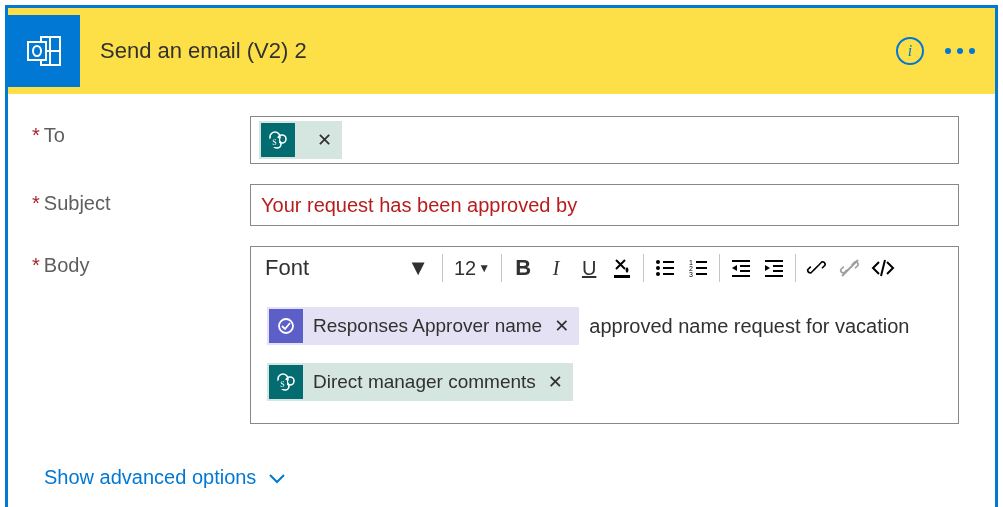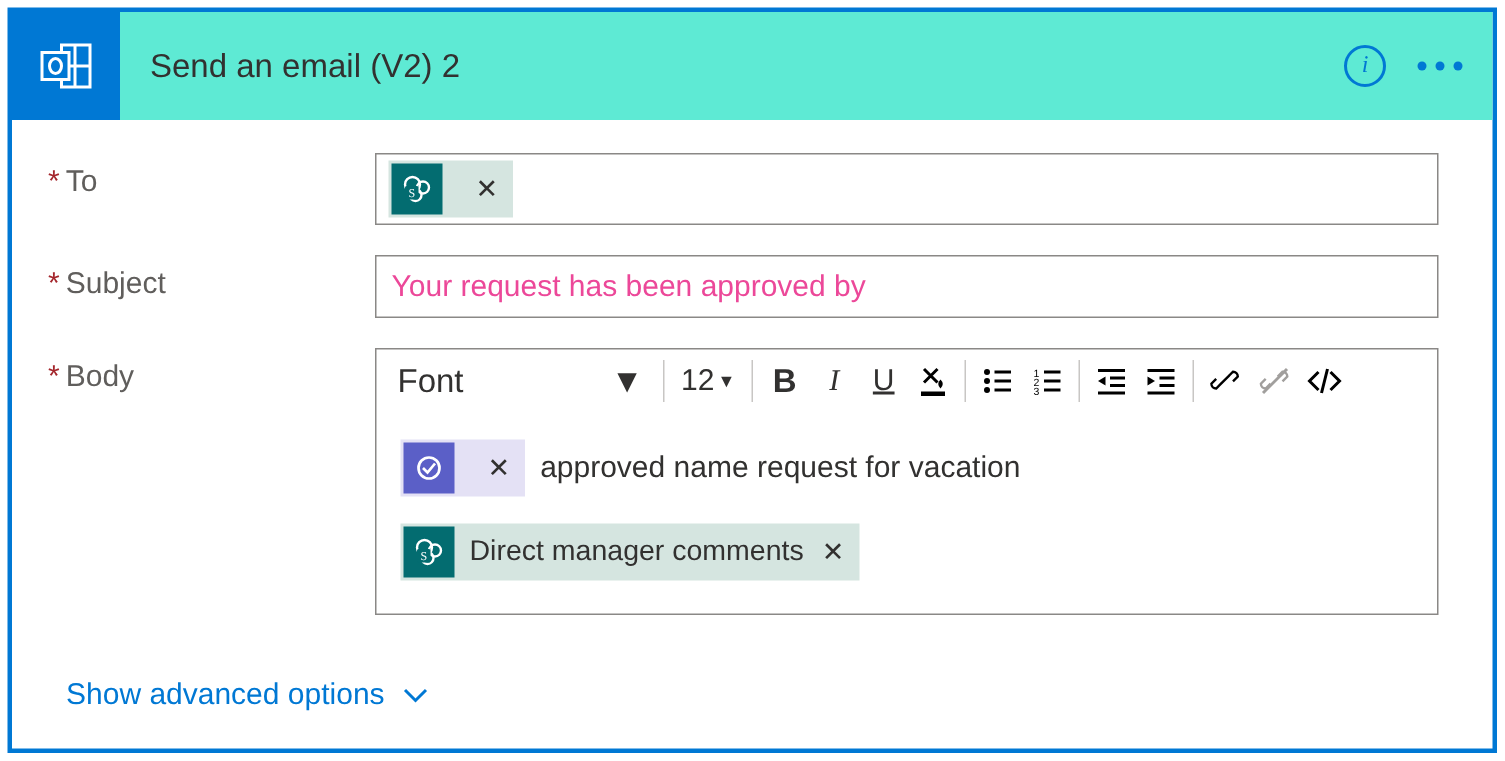--- a/index.html
+++ b/index.html
@@ -13,23 +13,23 @@
     }
     .card {
       width: 993px;
       margin: 5px;
       border: 3px solid #0078d4;
       background: #fff;
     }
     .card-header {
       display: flex;
       align-items: center;
-      background: #5eead4;
+      background: #fde047;
       padding: 0 18px 0 0;
-      height: 72px;
+      height: 86px;
     }
     .header-icon {
       width: 72px;
       height: 72px;
       background: #0078d4;
       display: flex;
       align-items: center;
       justify-content: center;
       margin-right: 20px;
     }
@@ -97,21 +97,21 @@
       display: flex;
       align-items: center;
       padding: 4px 8px;
     }
     .field.subject input {
       border: none;
       outline: none;
       width: 100%;
       font-size: 20px;
       font-family: inherit;
-      color: #ec4899;
+      color: #b91c1c;
       padding: 4px 2px;
     }
     .body-field {
       flex: 1;
       border: 1px solid #8a8886;
     }
     .toolbar {
       display: flex;
       align-items: center;
       padding: 4px 6px;
@@ -343,20 +343,21 @@
         </div>
         <div class="body-content">
           <div class="body-line">
             <span class="token ap">
               <span class="t-icon">
                 <svg width="20" height="20" viewBox="0 0 20 20">
                     <circle cx="10" cy="10" r="7" fill="none" stroke="#fff" stroke-width="1.8"></circle>
                     <path d="M6 10 L9 13 L14 7" stroke="#fff" stroke-width="1.8" fill="none"></path>
                   </svg>
               </span>
+              <span>Responses Approver name</span>
               <span class="t-remove">✕</span>
             </span>
             <span>approved name request for vacation</span>
           </div>
           <div class="body-line">
             <span class="token sp">
               <span class="t-icon">
                 <svg width="22" height="22" viewBox="0 0 22 22">
                     <circle cx="8" cy="8" r="5" fill="none" stroke="#fff" stroke-width="1.6"></circle>
                     <circle cx="15" cy="10" r="4" fill="none" stroke="#fff" stroke-width="1.6"></circle>

